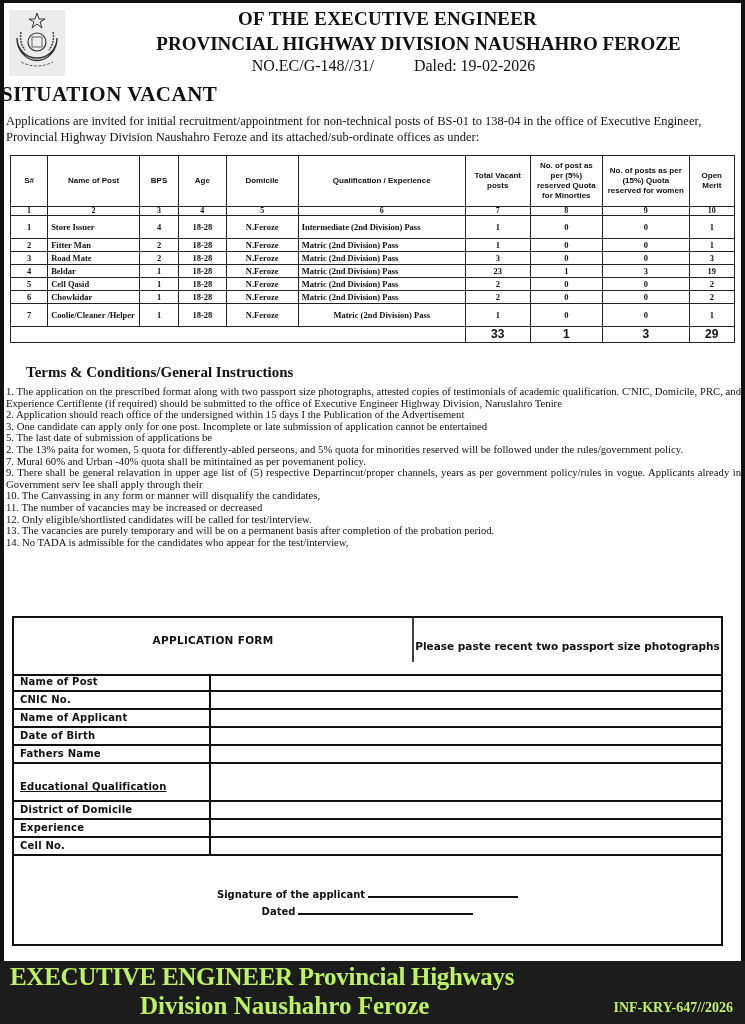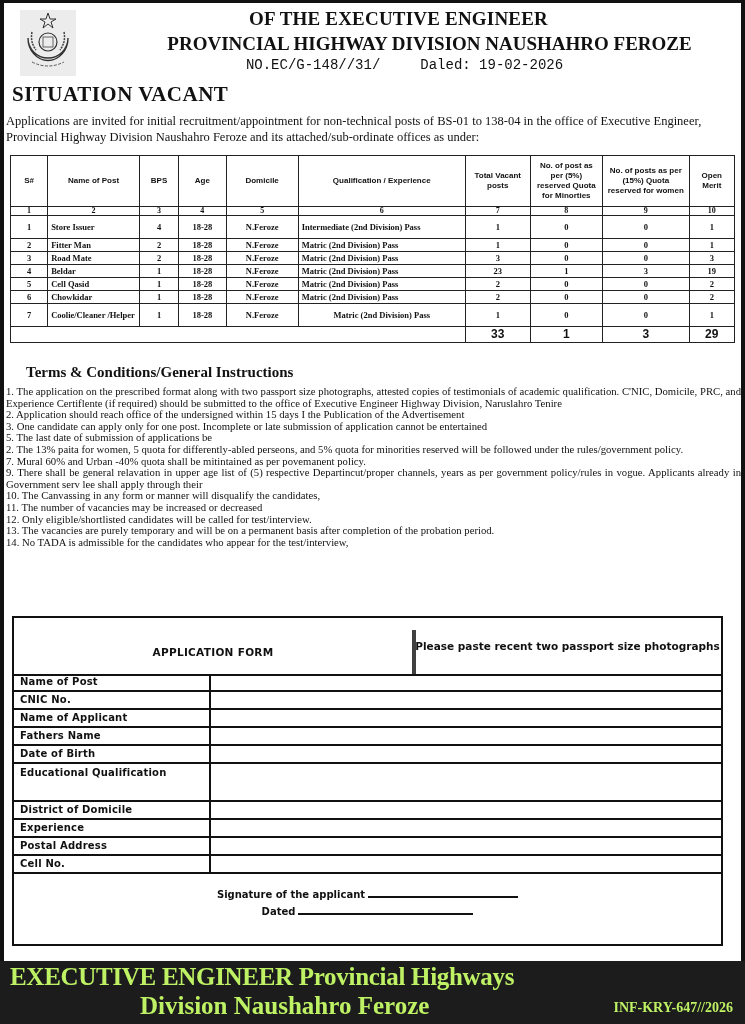--- a/index.html
+++ b/index.html
@@ -5,35 +5,35 @@
   html, body { margin: 0; padding: 0; }
   body {
     width: 745px; height: 1024px; background: #fff; overflow: hidden;
     font-family: "Liberation Serif", serif; color: #111;
     position: relative;
   }
   .frame {
     position: absolute; left: 0; top: 0; width: 745px; height: 1024px;
     box-sizing: border-box; border-left: 4px solid #111; border-right: 4px solid #111; border-top: 3px solid #111;
   }
-  .header { position: absolute; left: 12px; top: 4px; width: 610px; height: 110px; }
+  .header { position: absolute; left: 1px; top: 4px; width: 610px; height: 110px; }
   .logo {
     position: absolute; left: 8px; top: 6px; width: 56px; height: 66px;
   }
   .hline1 {
     position: absolute; left: 0; width: 745px; top: 4px; text-align: center;
     font-weight: bold; font-size: 19px; letter-spacing: 0.2px; padding-left: 28px; box-sizing: border-box;
   }
   .hline2 {
     position: absolute; left: 52px; top: 29px; width: 693px; text-align: center;
     font-weight: bold; font-size: 19px; margin-left: 19px;
   }
   .hline3 {
     position: absolute; left: 0; top: 53px; width: 745px; text-align: center;
-    font-family: Liberation Mono, monospace; font-size: 14px; padding-left: 40px; box-sizing: border-box;
+    font-family: Liberation Serif, serif; font-size: 16px; padding-left: 40px; box-sizing: border-box;
   }
   .hline3 span { display: inline-block; }
   .hline3 .gap { width: 40px; }
   .title {
     position: absolute; left: 0; top: 78px; width: 745px; 
     font-weight: bold; font-size: 21px; letter-spacing: 0.5px;
   }
   .intro {
     position: absolute; left: 6px; top: 113px; width: 735px;
     font-size: 12.5px; line-height: 16px;
@@ -60,36 +60,36 @@
     font-size: 10.7px; line-height: 11.6px; text-align: justify;
   }
   .terms p { margin: 0; }
   .form {
     position: absolute; left: 12px; top: 616px; width: 711px; height: 330px;
     border: 2.5px solid #111; box-sizing: border-box;
     font-family: "DejaVu Sans", sans-serif;
   }
   .form .top { position: absolute; left: 0; top: 0; width: 100%; height: 56px; border-bottom: 2px solid #111; }
   .form .appform {
-    position: absolute; left: 0; top: 12px; width: 398px; height: 44px; border-right: 4px solid #404040;
+    position: absolute; left: 0; top: 0; width: 398px; height: 44px; border-right: 2px solid #404040;
     display: flex; align-items: center; justify-content: center; font-weight: bold; font-size: 10.5px; letter-spacing: 0.3px;
   }
   .form .photo {
     position: absolute; left: 400px; top: 0; right: 0; height: 56px;
     display: flex; align-items: center; justify-content: center; text-align: center;
     font-weight: bold; font-size: 10.5px; line-height: 14px;
   }
   .form .rows { position: absolute; left: 0; top: 56px; width: 100%; }
   .form .row { display: flex; border-bottom: 2px solid #111; height: 18px; box-sizing: border-box; }
   .form .row.tall { height: 38px; }
   .form .row .lbl {
     width: 197px; border-right: 2px solid #111; font-weight: bold; font-size: 10px;
     padding-left: 6px; box-sizing: border-box; line-height: 16px; letter-spacing: 0.2px;
   }
-  .form .row.tall .lbl { line-height: 17px; padding-top: 0; }
+  .form .row.tall .lbl { line-height: 17px; padding-top: 14px; text-decoration: underline; }
   .form .row .val { flex: 1; }
   .form .sig {
     position: absolute; left: 0; top: 268px; width: 100%; text-align: center;
     font-weight: bold; font-size: 10px; line-height: 17px;
   }
   .form .sig .line { display: inline-block; width: 150px; border-bottom: 2px solid #111; height: 9px; margin-left: 3px; vertical-align: baseline; }
   .form .sig .line.short { width: 175px; }
   .footer {
     position: absolute; left: 0; top: 961px; width: 745px; height: 63px; background: #1c1c1c; color: #bef264;
   }
@@ -285,41 +285,37 @@
     </div>
     <div class="row">
       <div class="lbl">CNIC No.</div>
       <div class="val"></div>
     </div>
     <div class="row">
       <div class="lbl">Name of Applicant</div>
       <div class="val"></div>
     </div>
     <div class="row">
+      <div class="lbl">Date of Birth</div>
+      <div class="val"></div>
+    </div>
+    <div class="row">
       <div class="lbl">Fathers Name</div>
-      <div class="val"></div>
-    </div>
-    <div class="row">
-      <div class="lbl">Date of Birth</div>
       <div class="val"></div>
     </div>
     <div class="row tall">
       <div class="lbl">Educational Qualification</div>
       <div class="val"></div>
     </div>
     <div class="row">
       <div class="lbl">District of Domicile</div>
       <div class="val"></div>
     </div>
     <div class="row">
       <div class="lbl">Experience</div>
-      <div class="val"></div>
-    </div>
-    <div class="row">
-      <div class="lbl">Postal Address</div>
       <div class="val"></div>
     </div>
     <div class="row">
       <div class="lbl">Cell No.</div>
       <div class="val"></div>
     </div>
   </div>
   <div class="sig">
     <div><span>Signature of the applicant</span><span class="line"></span></div>
     <div><span>Dated</span><span class="line short"></span></div>

